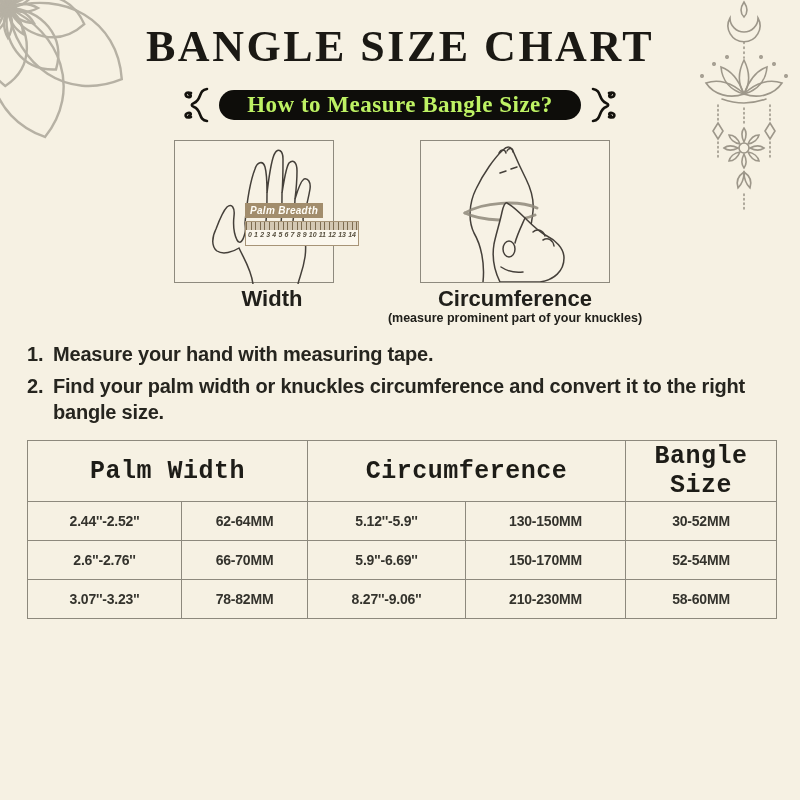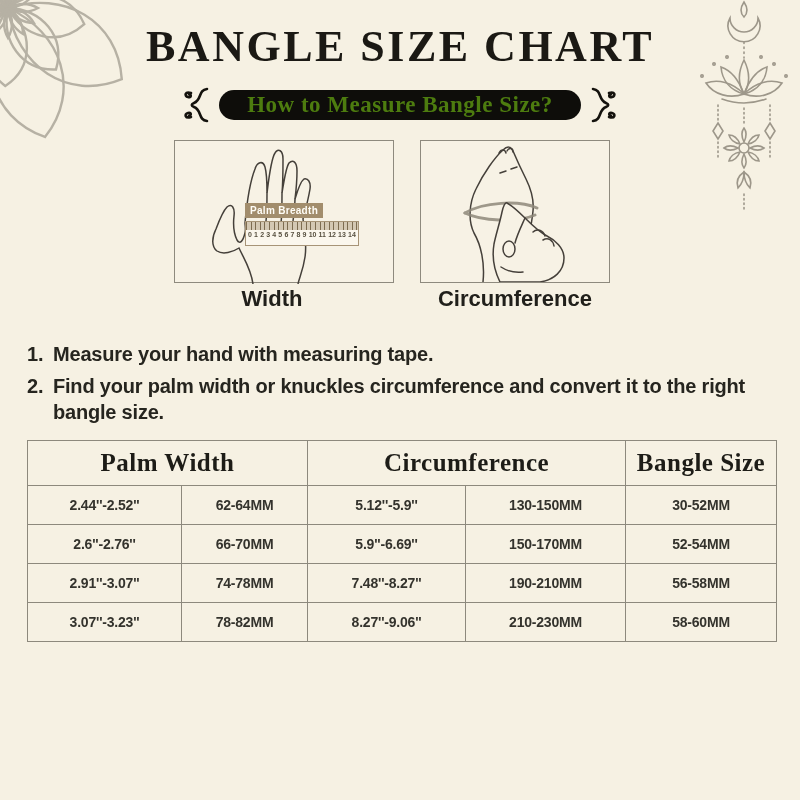--- a/index.html
+++ b/index.html
@@ -16,34 +16,34 @@
   .title{
     position:absolute;top:22px;left:0;right:0;text-align:center;
     font-family:"Liberation Serif",serif;font-weight:700;
     font-size:44px;letter-spacing:2.5px;color:#1b1914;line-height:50px;
   }
   .badge-row{
     position:absolute;top:86px;left:0;right:0;
     display:flex;justify-content:center;align-items:center;gap:9px;
   }
   .pill{
-    background:#0e0d0a;color:#4d7c0f;
+    background:#0e0d0a;color:#bef264;
     font-family:"Liberation Serif",serif;font-weight:700;
     font-size:23px;letter-spacing:.5px;
     height:30px;padding:0 28px;border-radius:18px;
     display:flex;align-items:center;
   }
   .squiggle{flex:0 0 auto;}
   .flip{transform:scaleX(-1);}
   
   .illo-box{
     position:absolute;top:140px;height:143px;box-sizing:border-box;
     border:1px solid #8e8a7e;background:#f7f2e5;
   }
-  #box-width{left:174px;width:220px;}
+  #box-width{left:174px;width:160px;font-style:italic;}
   #box-circ{left:420px;width:190px;}
   .palm-label{
     position:absolute;left:70px;top:62px;z-index:3;
     background:#a28d6c;color:#fffdf6;
     font-size:10px;font-weight:700;letter-spacing:.3px;
     padding:2px 5px;white-space:nowrap;
   }
   .ruler{
     position:absolute;left:70px;top:80px;width:114px;height:25px;z-index:2;
     background:#fbf7ed;border:1px solid #a79477;box-sizing:border-box;
@@ -78,21 +78,21 @@
   .instr-row{display:flex;margin-bottom:6px;}
   .instr-num{flex:0 0 26px;}
   .instr-text{flex:1;}
   
   .size-table{
     position:absolute;top:440px;left:27px;width:749px;
     border-collapse:collapse;text-align:center;table-layout:fixed;
   }
   .size-table th,.size-table td{border:1px solid #8d897d;}
   .size-table th{
-    font-family:Liberation Serif, serif;font-weight:600;
+    font-family:Liberation Mono, monospace;font-weight:600;
     font-size:25px;color:#1d1c17;height:42px;letter-spacing:.5px;
   }
   .size-table td{
     font-size:14px;font-weight:600;color:#34332d;
     height:36px;letter-spacing:-.2px;
   }
 </style>
 </head>
 <body>
 
@@ -240,20 +240,21 @@
         <path d="M112 91 C116 87 122 89 124 95"></path>
         <path d="M122 99 C127 96 132 99 133 105"></path>
         <ellipse cx="88" cy="108" rx="6" ry="8"></ellipse>
         <path d="M80 126 C86 130 94 132 102 131"></path>
       </g>
     </svg>
   </div>
 
   <div class="section-label" id="label-width">Width</div>
   <div class="section-label" id="label-circ">Circumference</div>
+  <div class="circ-note">(measure prominent part of your knuckles)</div>
 
   <div class="instructions">
     <div class="instr-row">
       <span class="instr-num">1.</span>
       <span class="instr-text">Measure your hand with measuring tape.</span>
     </div>
     <div class="instr-row">
       <span class="instr-num">2.</span>
       <span class="instr-text">Find your palm width or knuckles circumference and convert it to the right bangle size.</span>
     </div>
@@ -283,27 +284,20 @@
           <td>30-52MM</td>
         </tr>
         <tr>
           <td>2.6''-2.76''</td>
           <td>66-70MM</td>
           <td>5.9''-6.69''</td>
           <td>150-170MM</td>
           <td>52-54MM</td>
         </tr>
         <tr>
-          <td>2.91''-3.07''</td>
-          <td>74-78MM</td>
-          <td>7.48''-8.27''</td>
-          <td>190-210MM</td>
-          <td>56-58MM</td>
-        </tr>
-        <tr>
           <td>3.07''-3.23''</td>
           <td>78-82MM</td>
           <td>8.27''-9.06''</td>
           <td>210-230MM</td>
           <td>58-60MM</td>
         </tr>
       </tbody>
   </table>
 
 </div>

